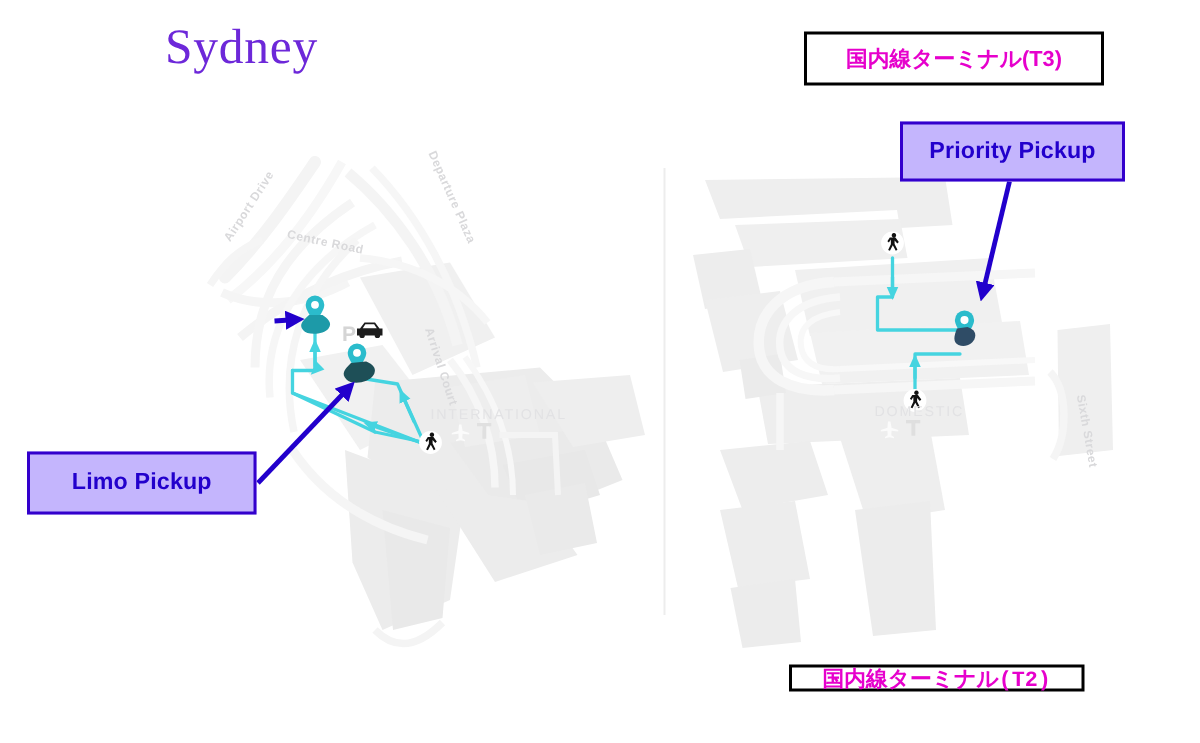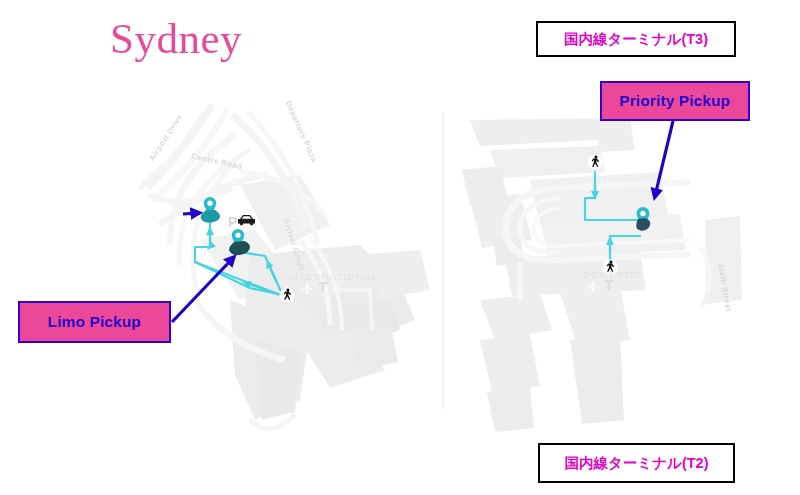--- a/index.html
+++ b/index.html
@@ -23,32 +23,32 @@
     top: 0;
     width: 800px;
     height: 495px;
   }
   
   #city-title {
     position: absolute;
     left: 110px;
     top: 14px;
     font-family: "Liberation Serif", serif;
-    font-size: 43px;
+    font-size: 33px;
     font-weight: 400;
-    color: #ec4899;
+    color: #6d28d9;
     letter-spacing: 0.5px;
     white-space: nowrap;
   }
   
   .callout {
     position: absolute;
     box-sizing: border-box;
     border: 2.5px solid #3300cc;
-    background: #ec4899;
+    background: #c4b5fd;
     color: #2200cc;
     font-size: 15.5px;
     font-weight: bold;
     display: flex;
     align-items: center;
     justify-content: center;
     white-space: nowrap;
     letter-spacing: 0.1px;
   }
   #callout-express { left: 18px;  top: 191px; width: 165px; height: 42px; }
@@ -64,21 +64,21 @@
     color: #e600cc;
     font-size: 14.5px;
     font-weight: bold;
     display: flex;
     align-items: center;
     justify-content: center;
     white-space: nowrap;
     margin-left: 11px;
   }
   #terminal-t1 { left: 125px; top: 443px; width: 195px; height: 36px; }
-  #terminal-t2 { left: 527px; top: 443px; width: 197px; height: 40px; }
+  #terminal-t2 { left: 515px; top: 443px; width: 197px; height: 18px; font-family: Liberation Mono, monospace; }
   #terminal-t3 { left: 525px; top: 21px;  width: 200px; height: 36px; }
 
   
   .road-label {
     position: absolute;
     color: #d9d9db;
     font-size: 8px;
     font-weight: bold;
     white-space: nowrap;
     letter-spacing: 0.4px;

